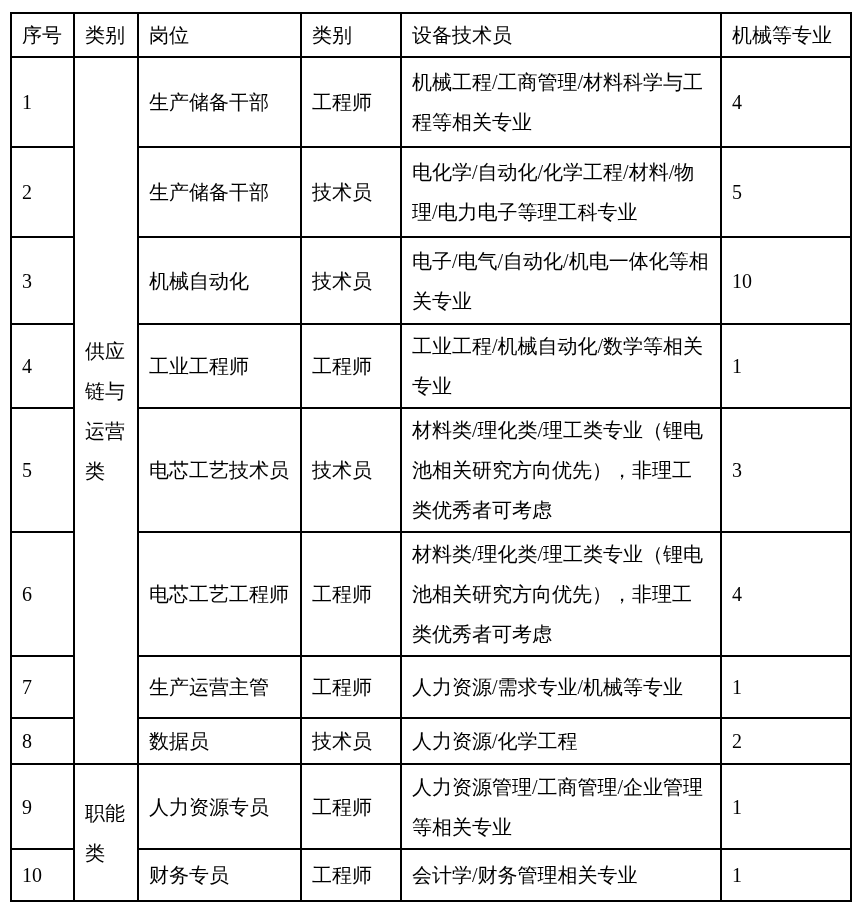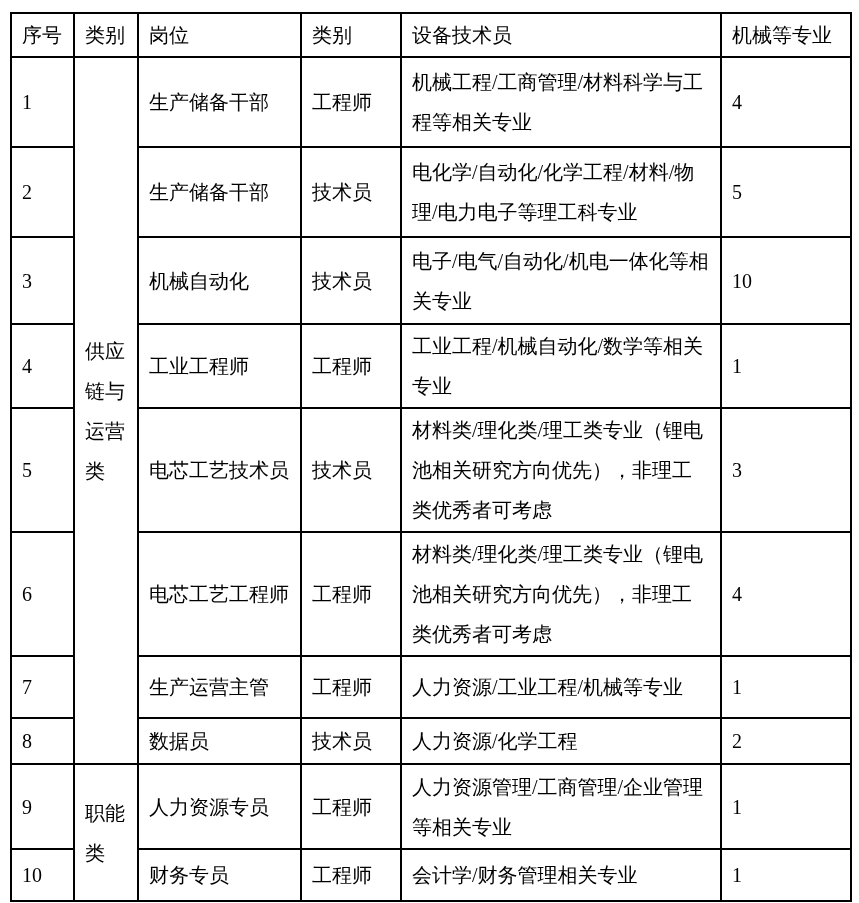--- a/index.html
+++ b/index.html
@@ -105,21 +105,21 @@
       <td>电芯工艺工程师</td>
       <td>工程师</td>
       <td class="col-majors">材料类/理化类/理工类专业（锂电池相关研究方向优先），非理工类优秀者可考虑</td>
       <td class="col-headcount">4</td>
     </tr>
 
     <tr style="height:62px">
       <td>7</td>
       <td>生产运营主管</td>
       <td>工程师</td>
-      <td class="col-majors">人力资源/工业工程/机械等专业</td>
+      <td class="col-majors">人力资源/需求专业/机械等专业</td>
       <td class="col-headcount">1</td>
     </tr>
 
     <tr style="height:46px">
       <td>8</td>
       <td>数据员</td>
       <td>技术员</td>
       <td class="col-majors">人力资源/化学工程</td>
       <td class="col-headcount">2</td>
     </tr>

